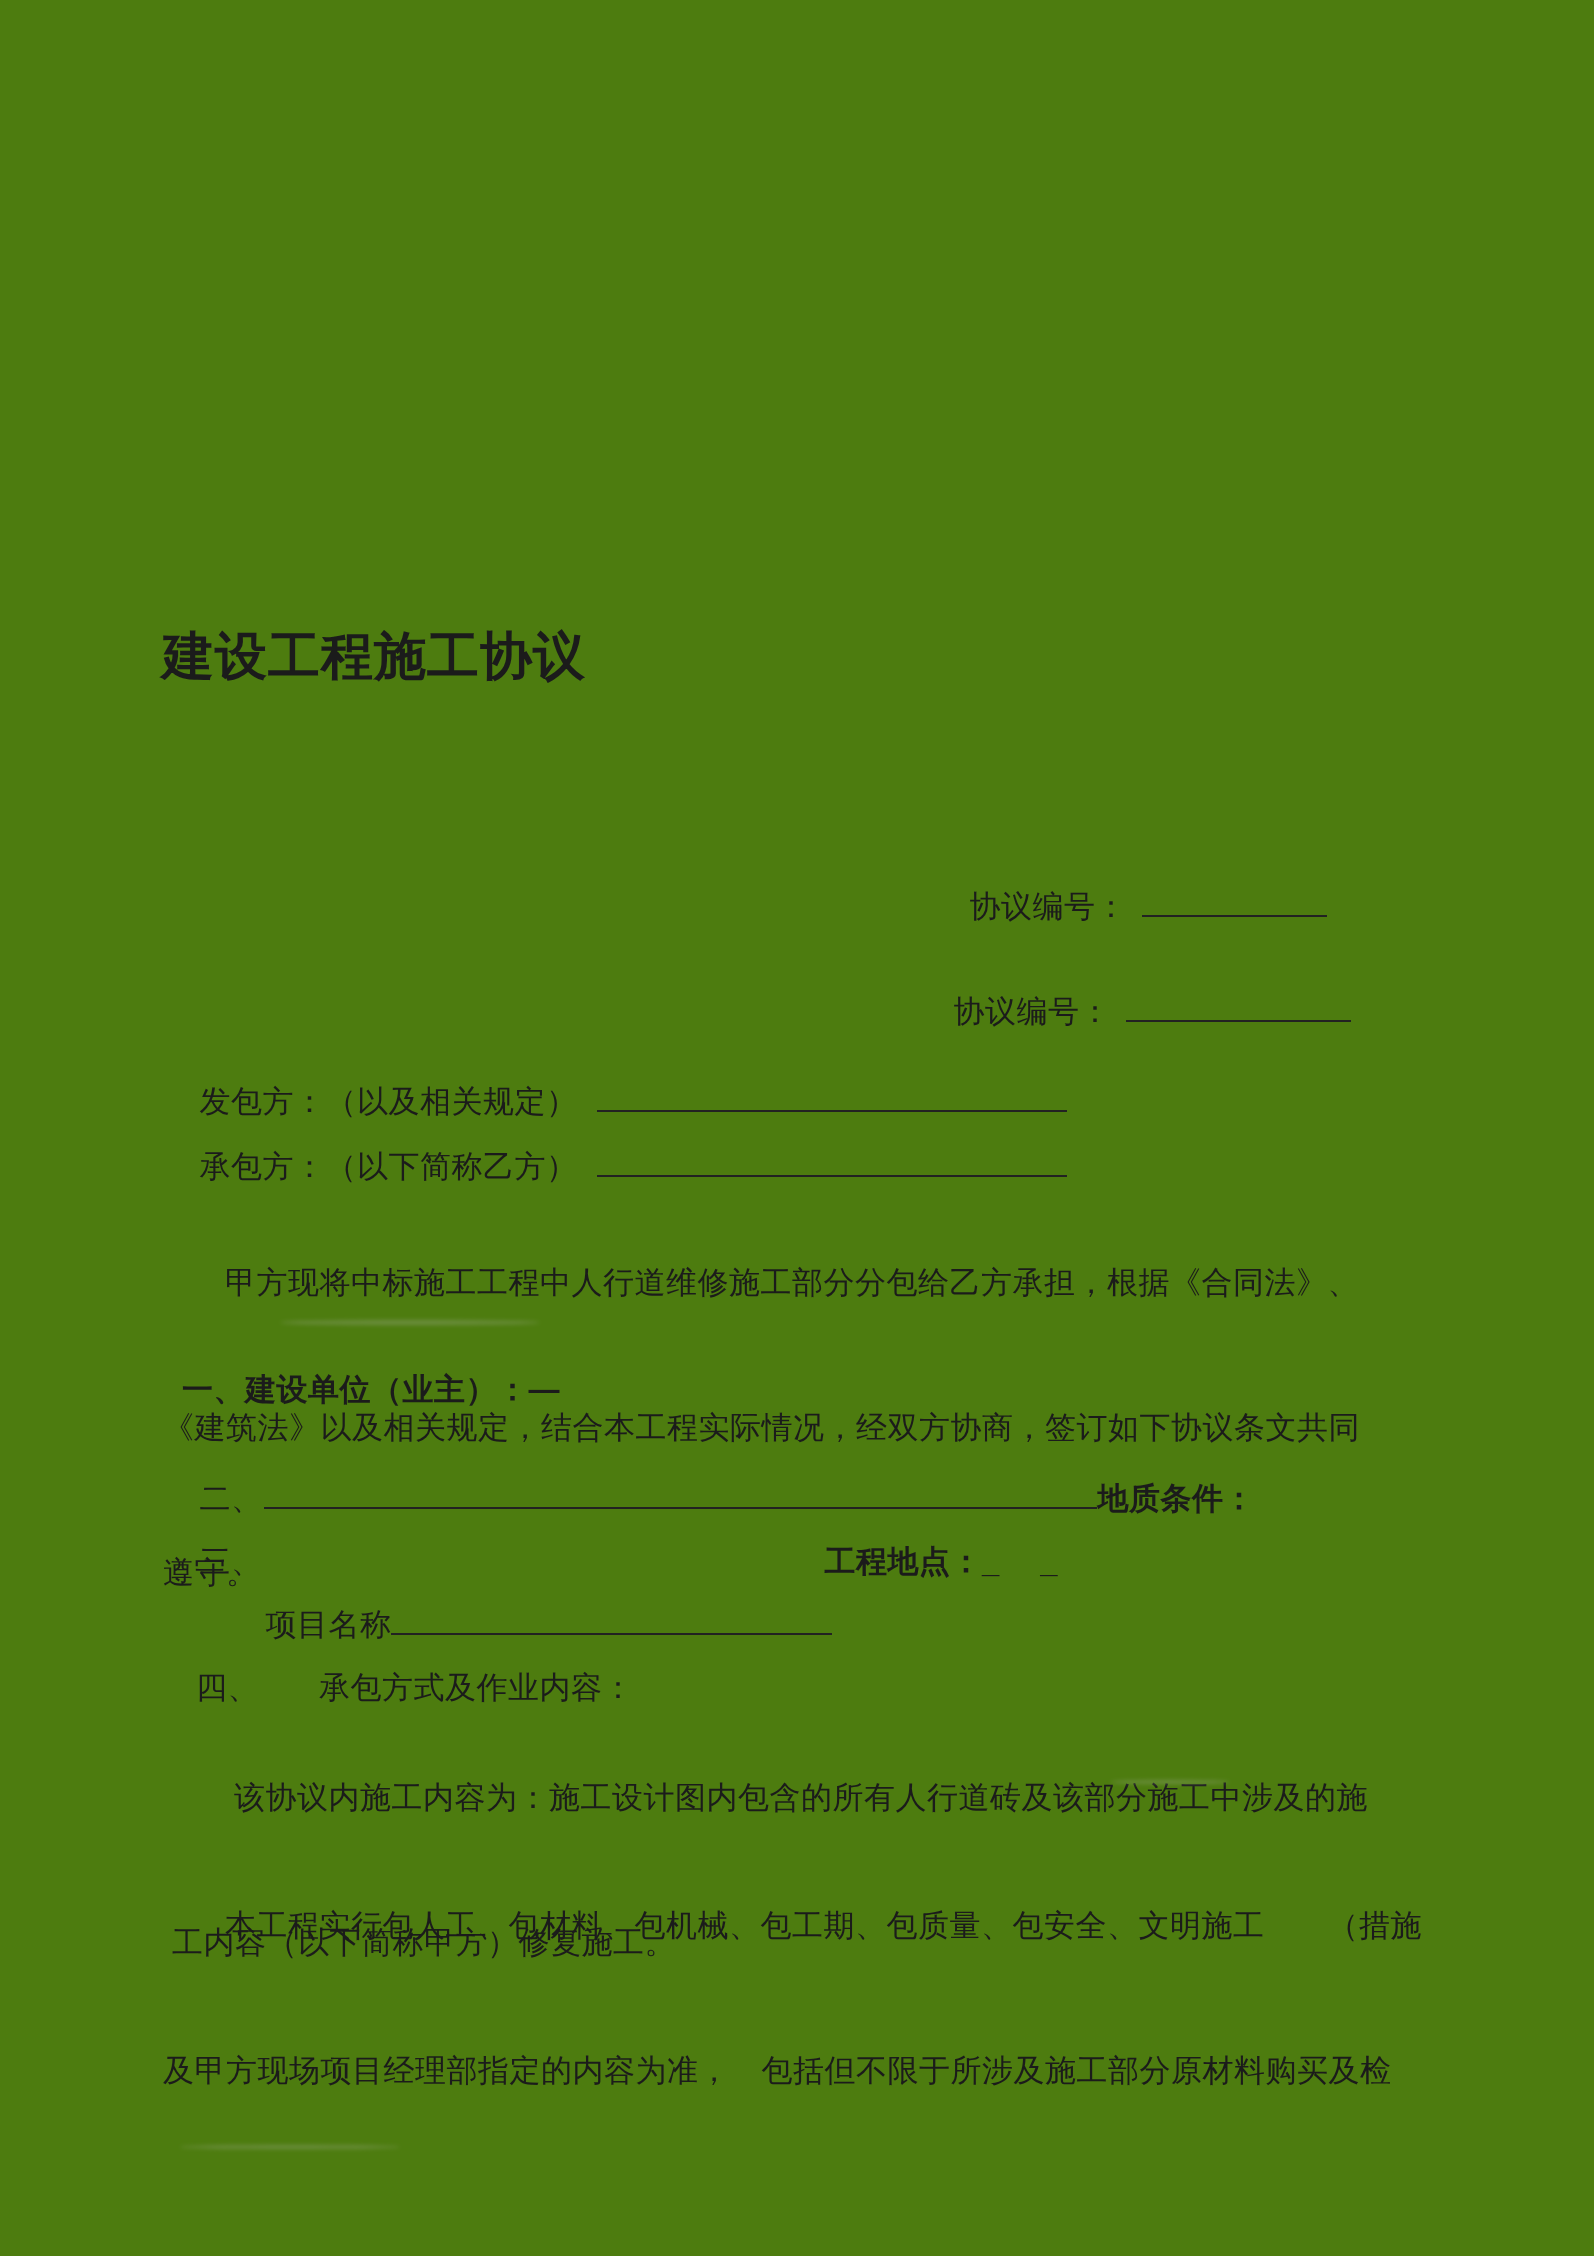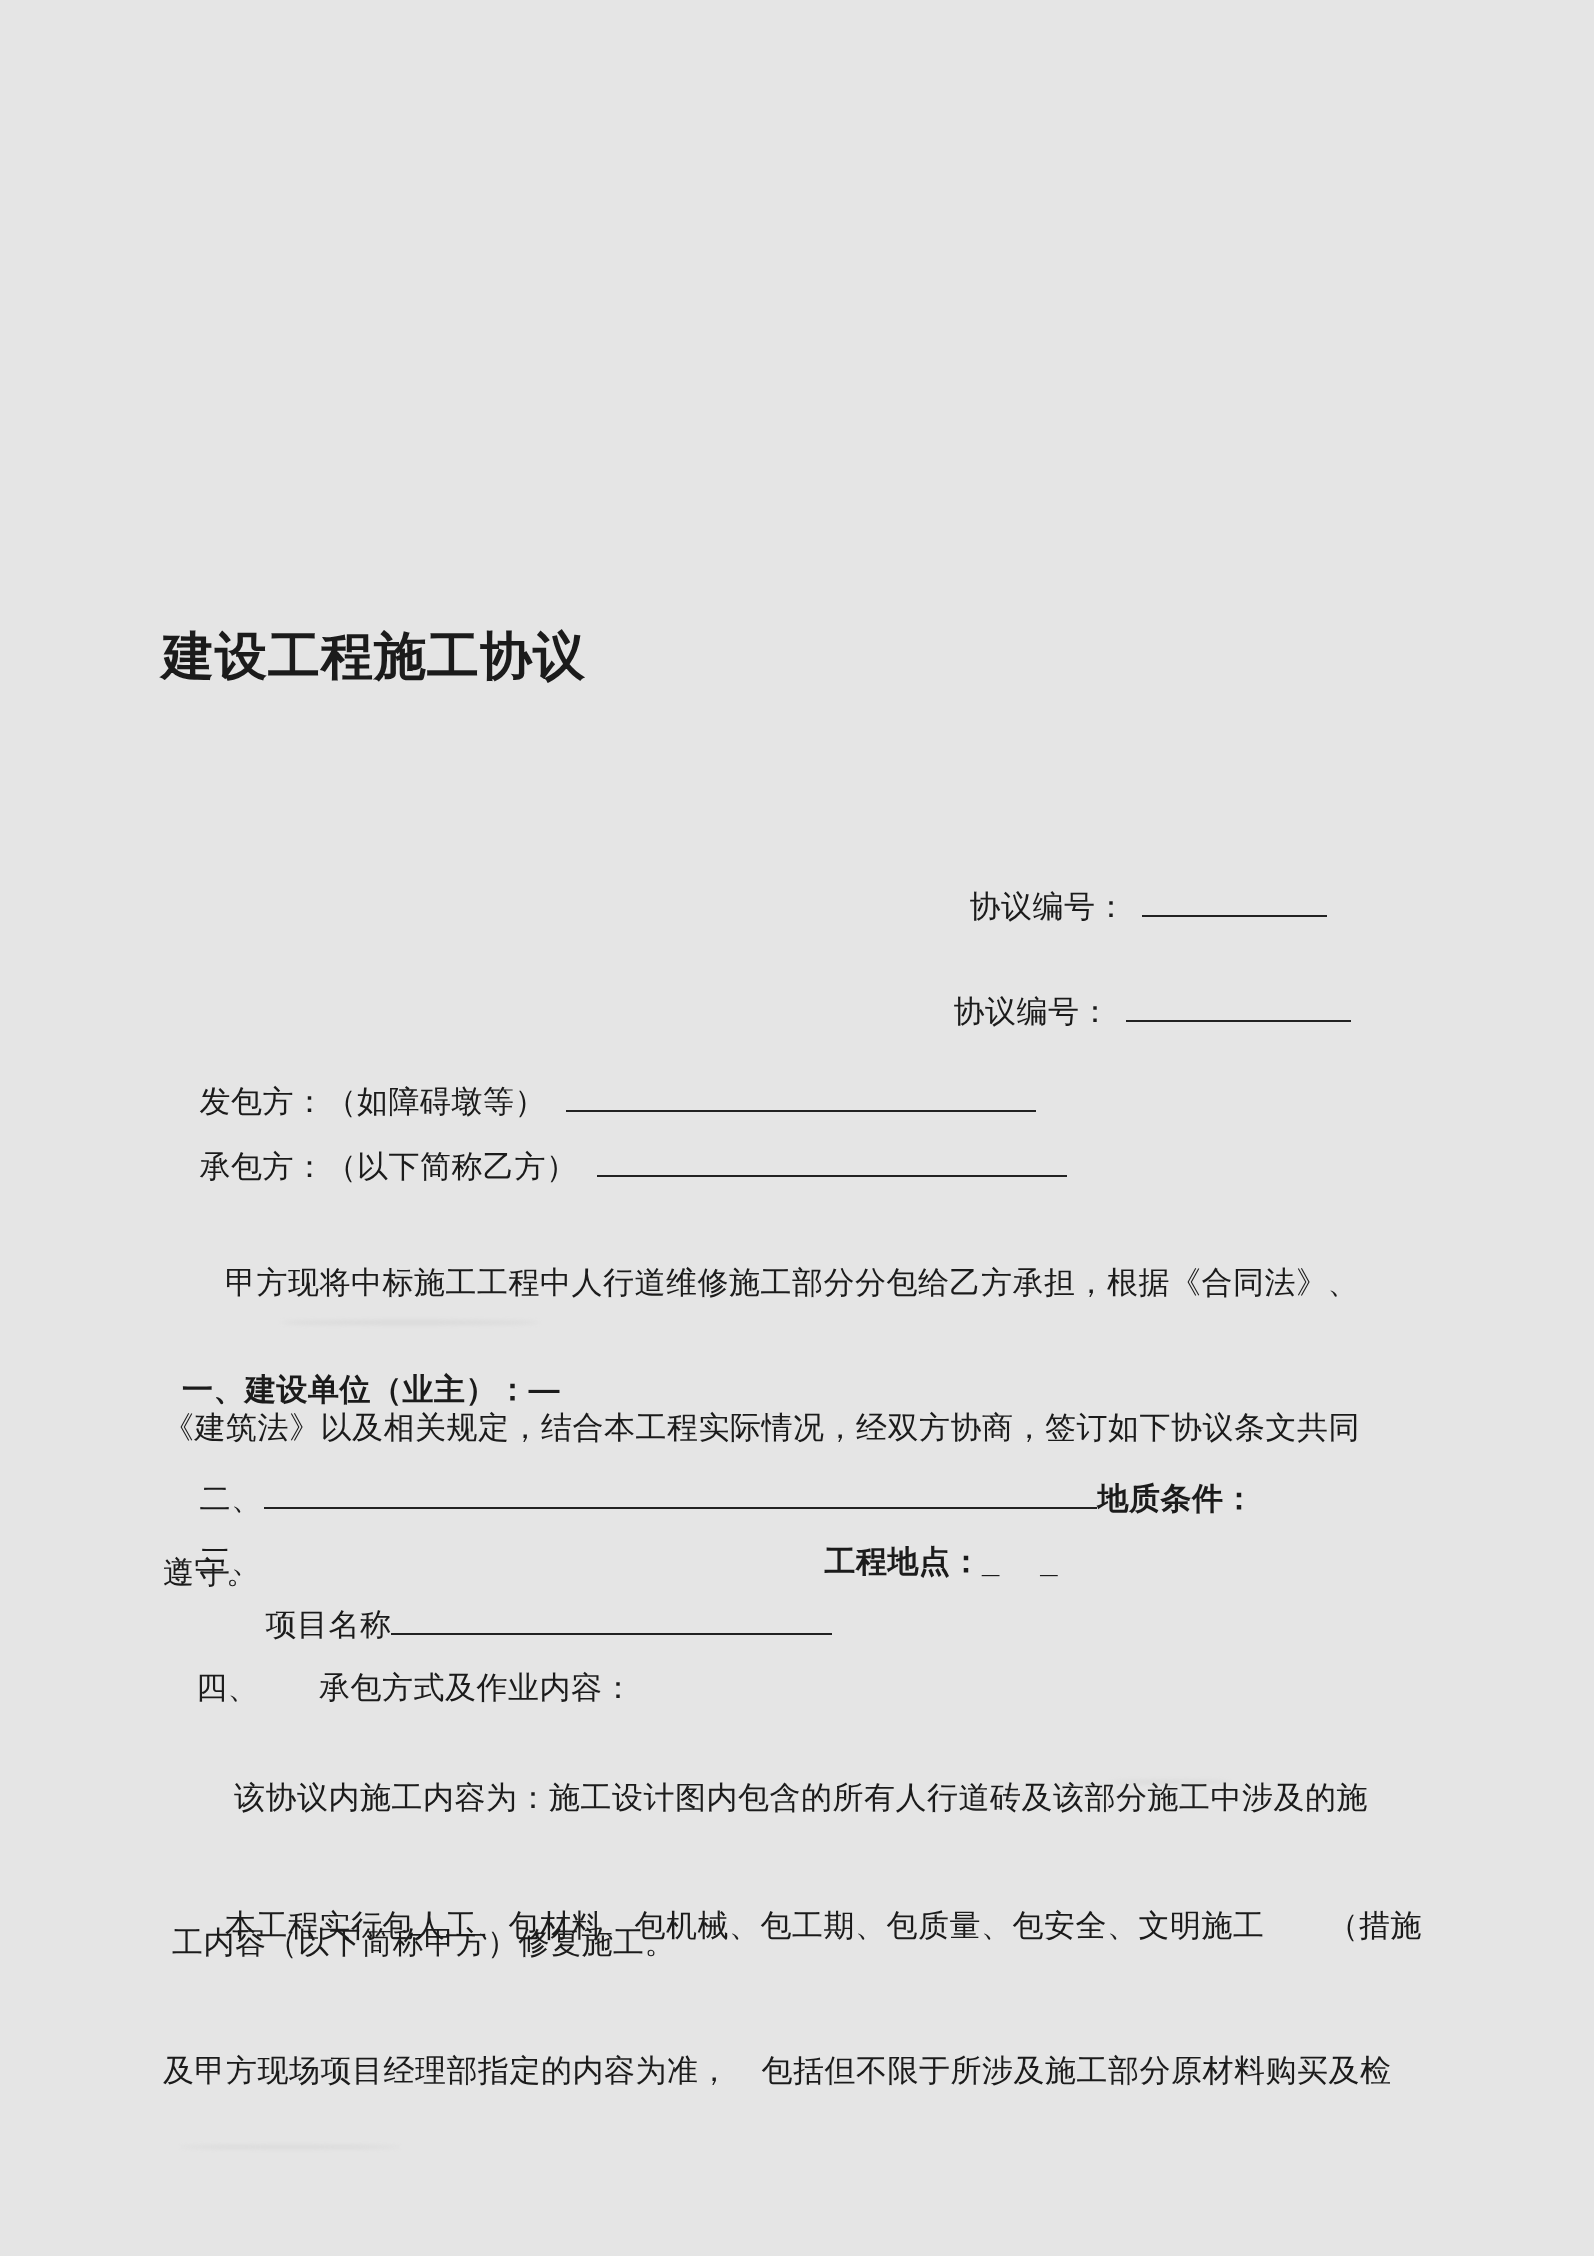--- a/index.html
+++ b/index.html
@@ -4,21 +4,21 @@
 <style>
   html, body {
     margin: 0;
     padding: 0;
     background: #ffffff;
   }
   .page {
     position: relative;
     width: 1594px;
     height: 2256px;
-    background: #e5e5e5;
+    background: #4d7c0f;
     overflow: hidden;
     font-family: "Liberation Sans", "DejaVu Sans", sans-serif;
     color: #1b1b1b;
   }
   .abs { position: absolute; white-space: pre; }
   .title {
     left: 162px;
     top: 622px;
     font-size: 52px;
     font-weight: bold;
@@ -80,21 +80,21 @@
 
   <div class="abs bodytext row-signloc">
     <span>协议编号：</span><span class="blank w185"></span>
   </div>
 
   <div class="abs bodytext row-agrno">
     <span>协议编号：</span><span class="blank w225"></span>
   </div>
 
   <div class="abs bodytext row-partya">
-    <span>发包方：（如障碍墩等）</span><span class="blank w470"></span>
+    <span>发包方：（以及相关规定）</span><span class="blank w470"></span>
   </div>
 
   <div class="abs bodytext para para-preamble">
     <div class="pline indent">甲方现将中标施工工程中人行道维修施工部分分包给乙方承担，根据《合同法》、</div>
     <div class="pline">《建筑法》以及相关规定，结合本工程实际情况，经双方协商，签订如下协议条文共同</div>
     <div class="pline">遵守。</div>
   </div>
 
   <div class="abs bodytext row-partyb">
     <span>承包方：（以下简称乙方）</span><span class="blank w470"></span>

